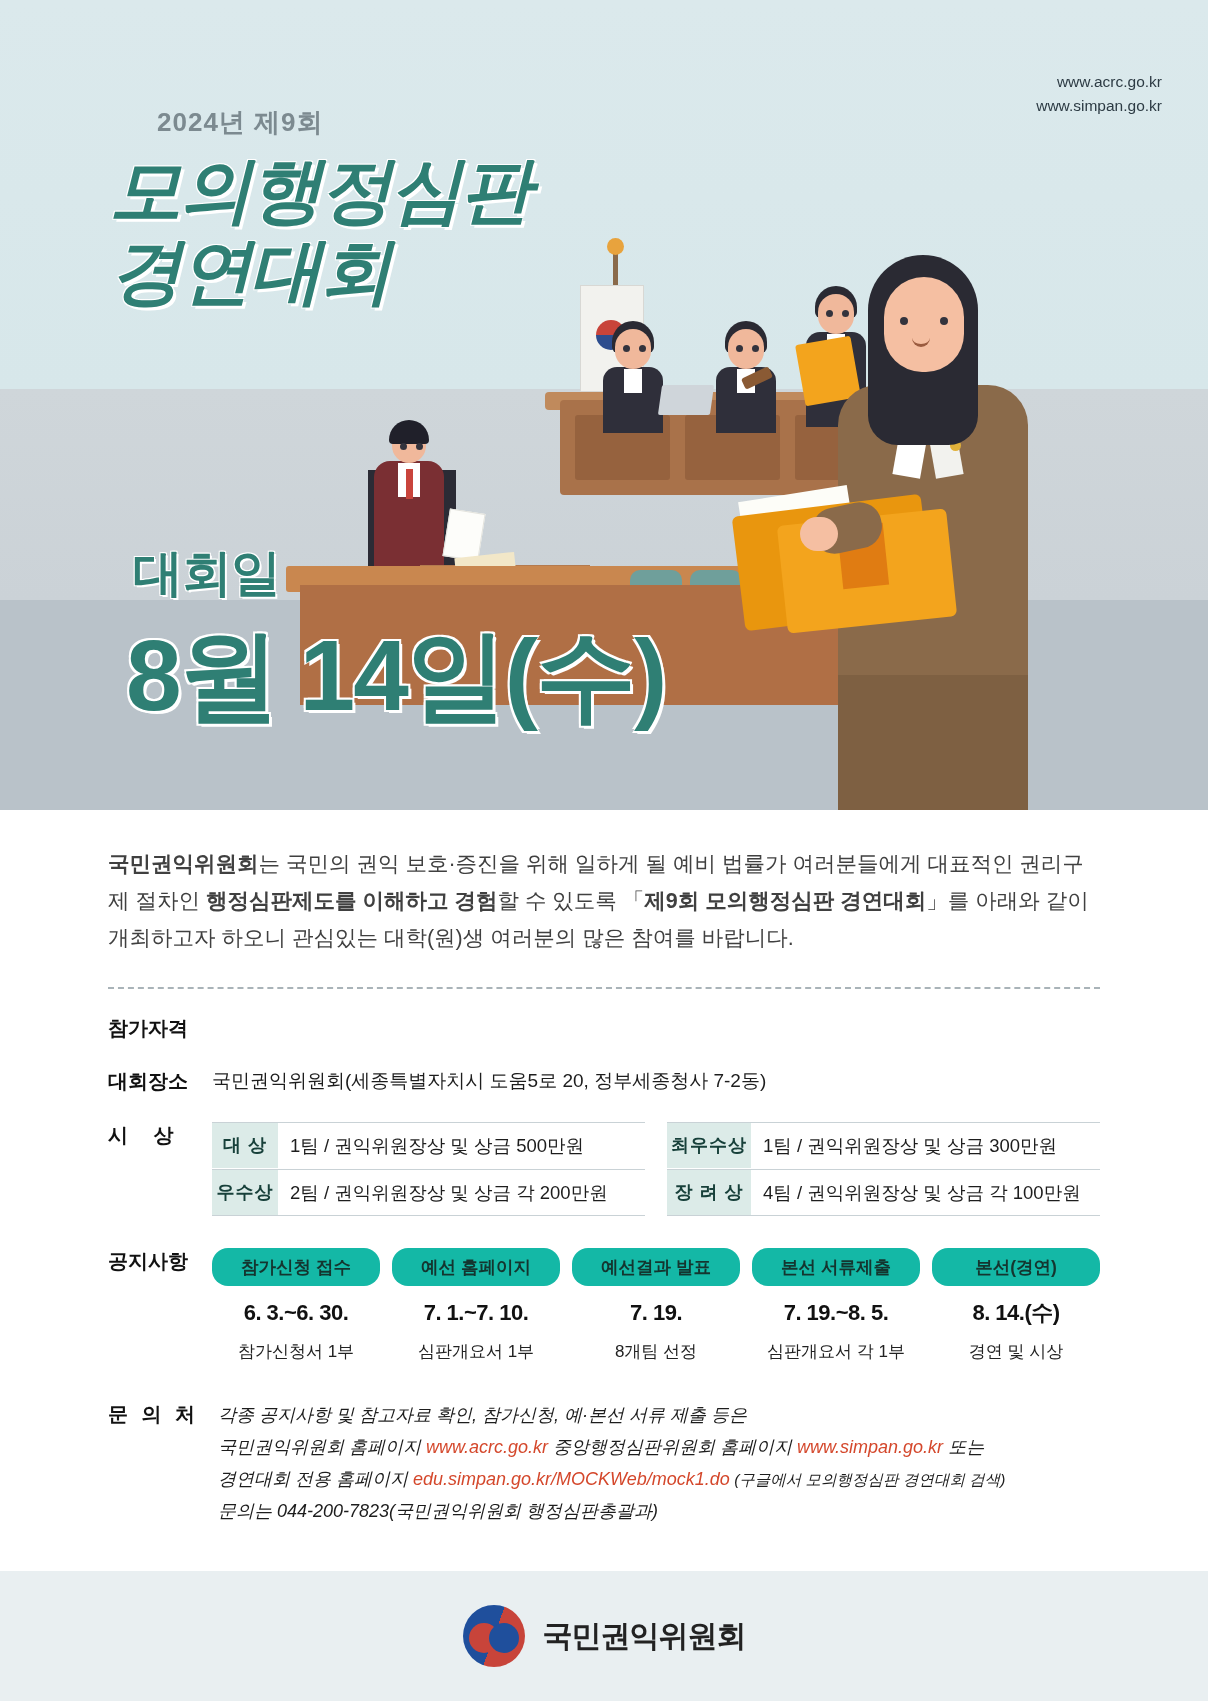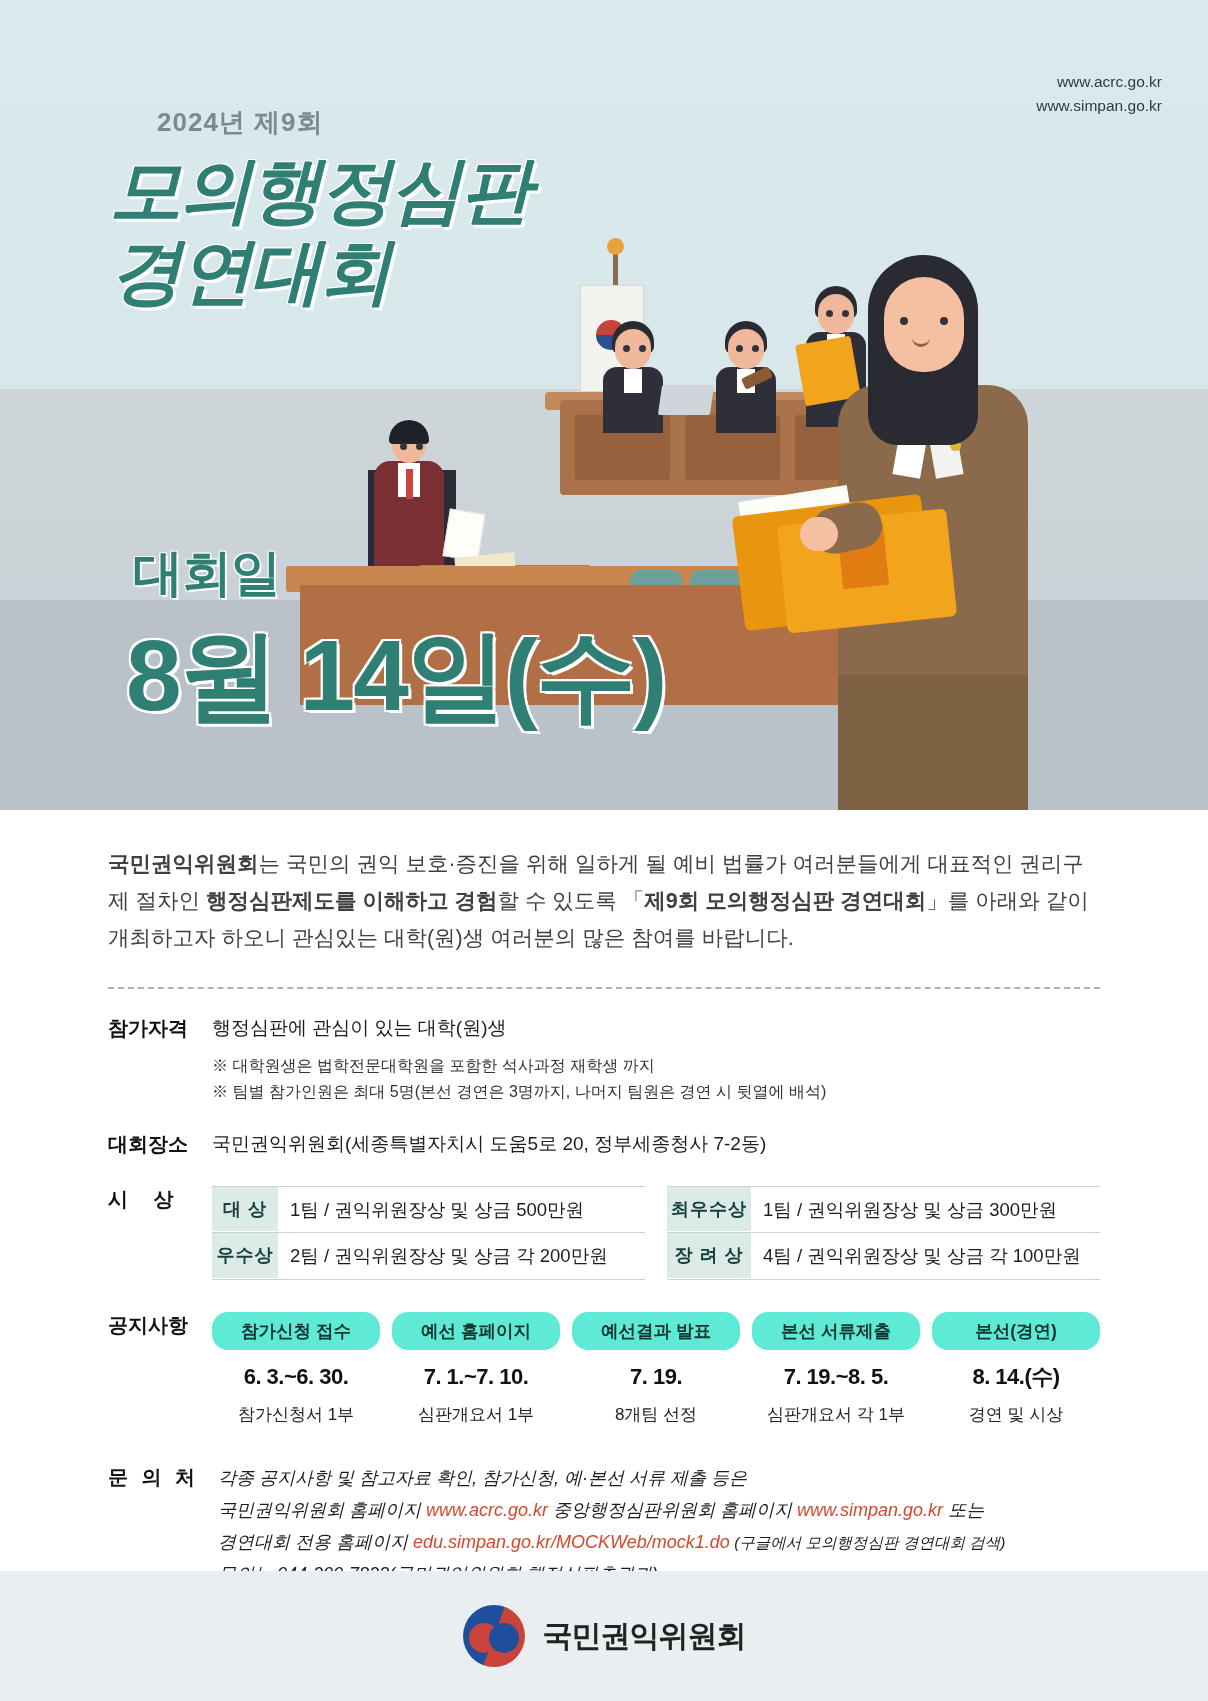--- a/index.html
+++ b/index.html
@@ -133,21 +133,21 @@
   }
   .prize-v{
     padding:8px 12px;font-size:18.5px;color:#1d1d1d;display:flex;align-items:center;
   }
   .prize-sep{width:22px;}
 
   
   .sched{display:flex;gap:12px;margin-top:2px;}
   .sched-item{flex:1;text-align:center;}
   .sched-pill{
-    background:#5eead4;border-radius:16px;padding:5px 4px;font-size:17.5px;
+    background:#14b8a6;border-radius:16px;padding:5px 4px;font-size:17.5px;
     font-weight:bold;color:#14352f;
   }
   .sched-date{font-size:22px;font-weight:bold;color:#111;margin-top:9px;letter-spacing:-0.5px;}
   .sched-desc{font-size:17px;color:#222;margin-top:7px;}
 
   
   .contact{font-size:18px;line-height:1.78;color:#1d1d1d;font-style:italic;}
   .lnk{color:#d4472b;}
   .small{font-size:15.5px;}
 
@@ -271,25 +271,20 @@
 <div class="content">
 
   <div class="intro">
     <b>국민권익위원회</b><span>는 국민의 권익 보호·증진을 위해 일하게 될 예비 법률가 여러분들에게 대표적인 권리구제 절차인 </span><b>행정심판제도를 이해하고 경험</b><span>할 수 있도록 「</span><b>제9회 모의행정심판 경연대회</b><span>」를 아래와 같이 개최하고자 하오니 관심있는 대학(원)생 여러분의 많은 참여를 바랍니다.</span>
   </div>
 
   <div class="dashed"></div>
 
   <div class="row">
     <div class="row-label">참가자격</div>
-    <div class="row-body">
-      <div>행정심판에 관심이 있는 대학(원)생</div>
-      <div class="note">※ 대학원생은 법학전문대학원을 포함한 석사과정 재학생 까지</div>
-      <div class="note" style="margin-top:0">※ 팀별 참가인원은 최대 5명(본선 경연은 3명까지, 나머지 팀원은 경연 시 뒷열에 배석)</div>
-    </div>
   </div>
 
   <div class="row">
     <div class="row-label">대회장소</div>
     <div class="row-body">국민권익위원회(세종특별자치시 도움5로 20, 정부세종청사 7-2동)</div>
   </div>
 
   <div class="row">
     <div class="row-label spaced">시  상</div>
     <div class="row-body">

